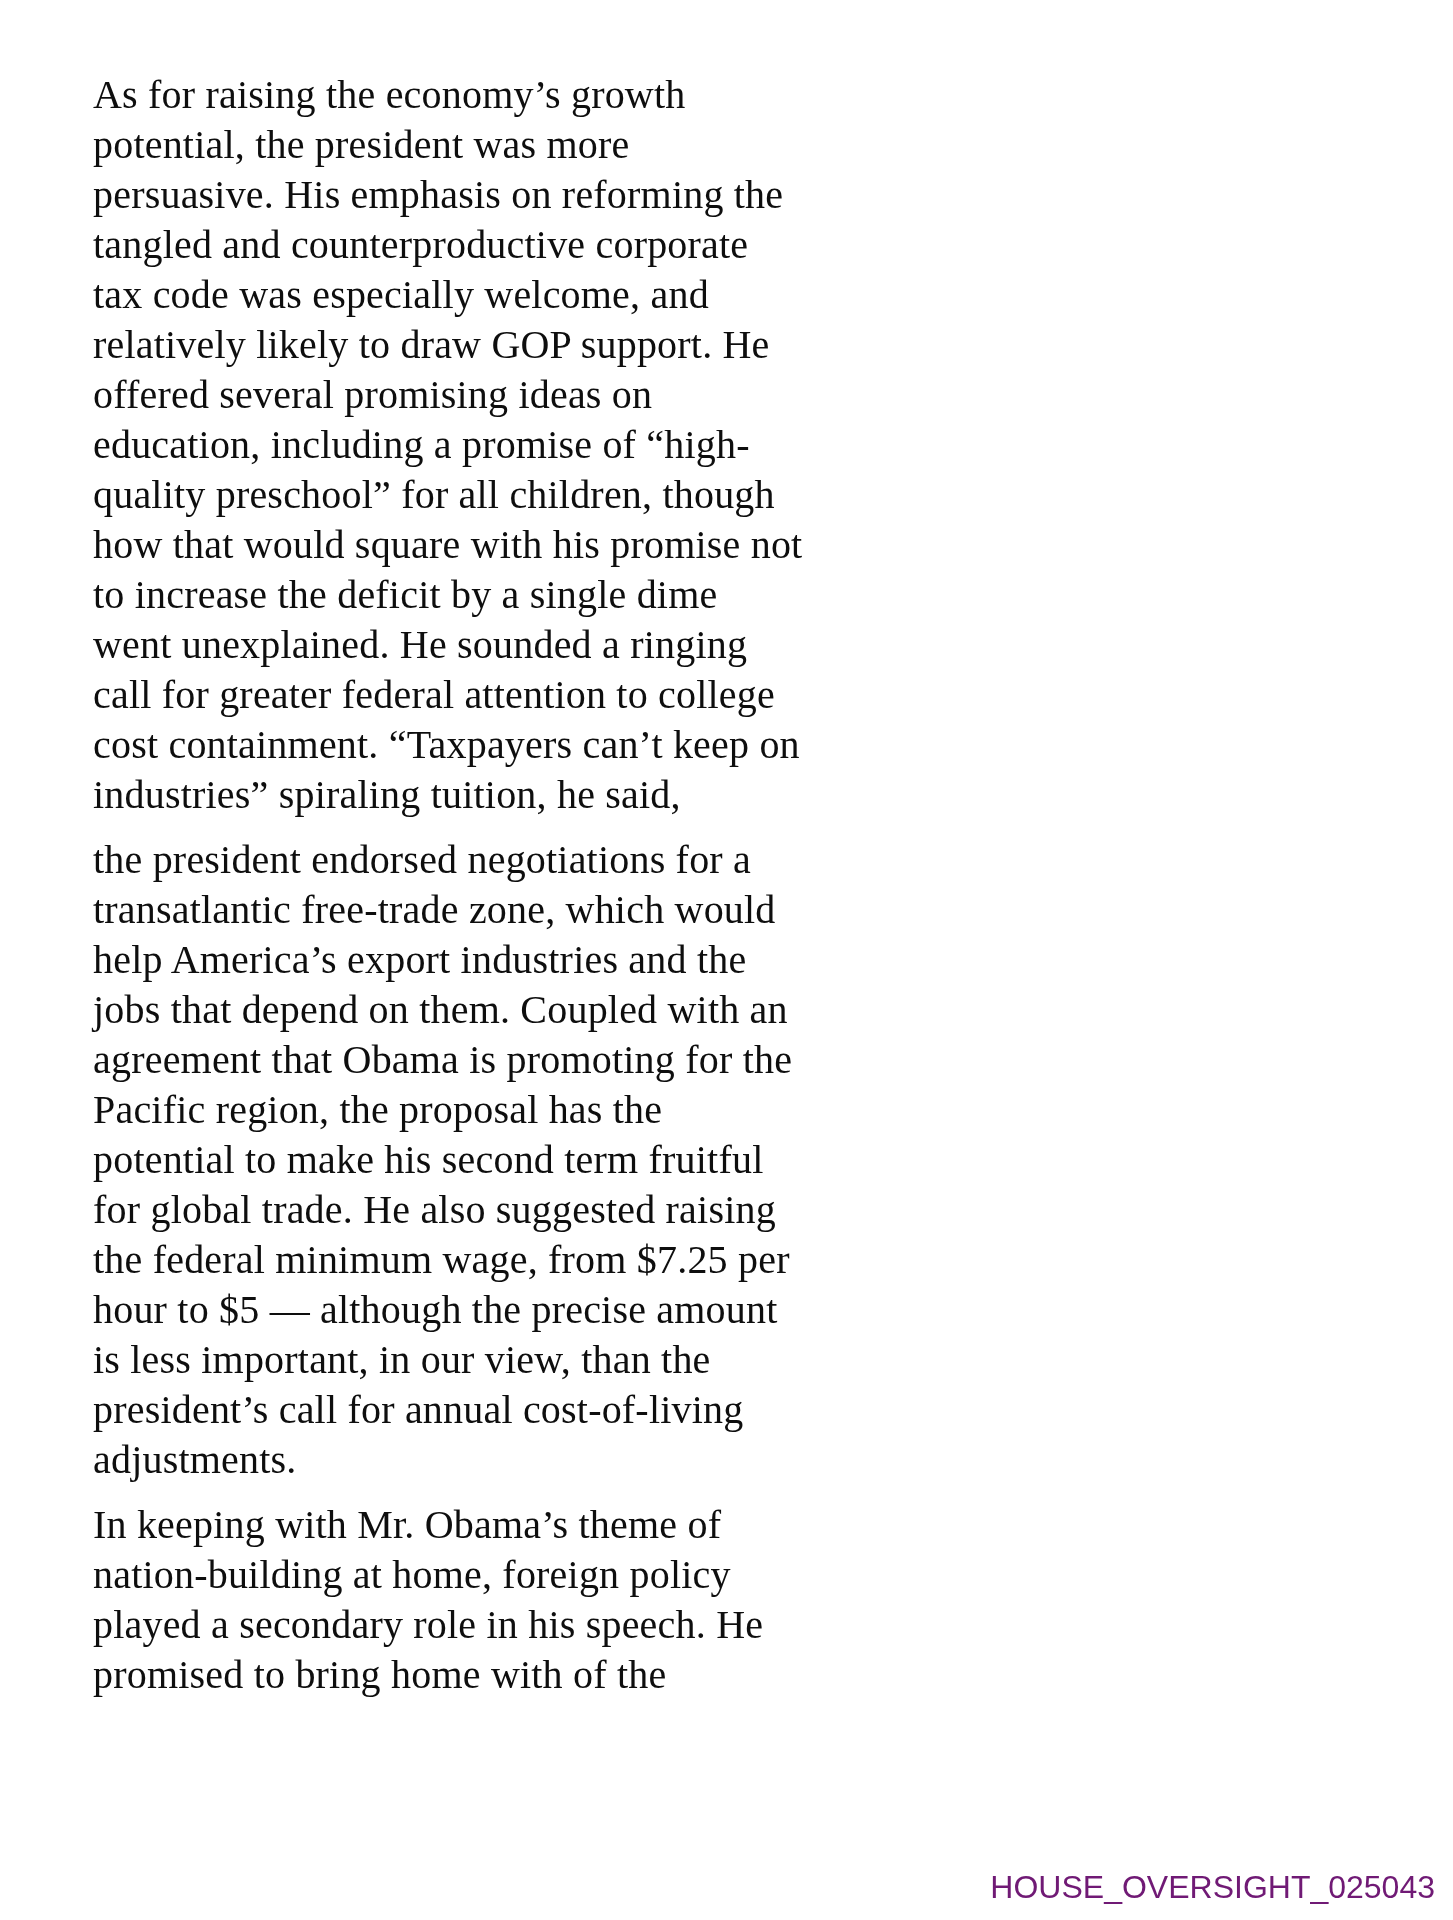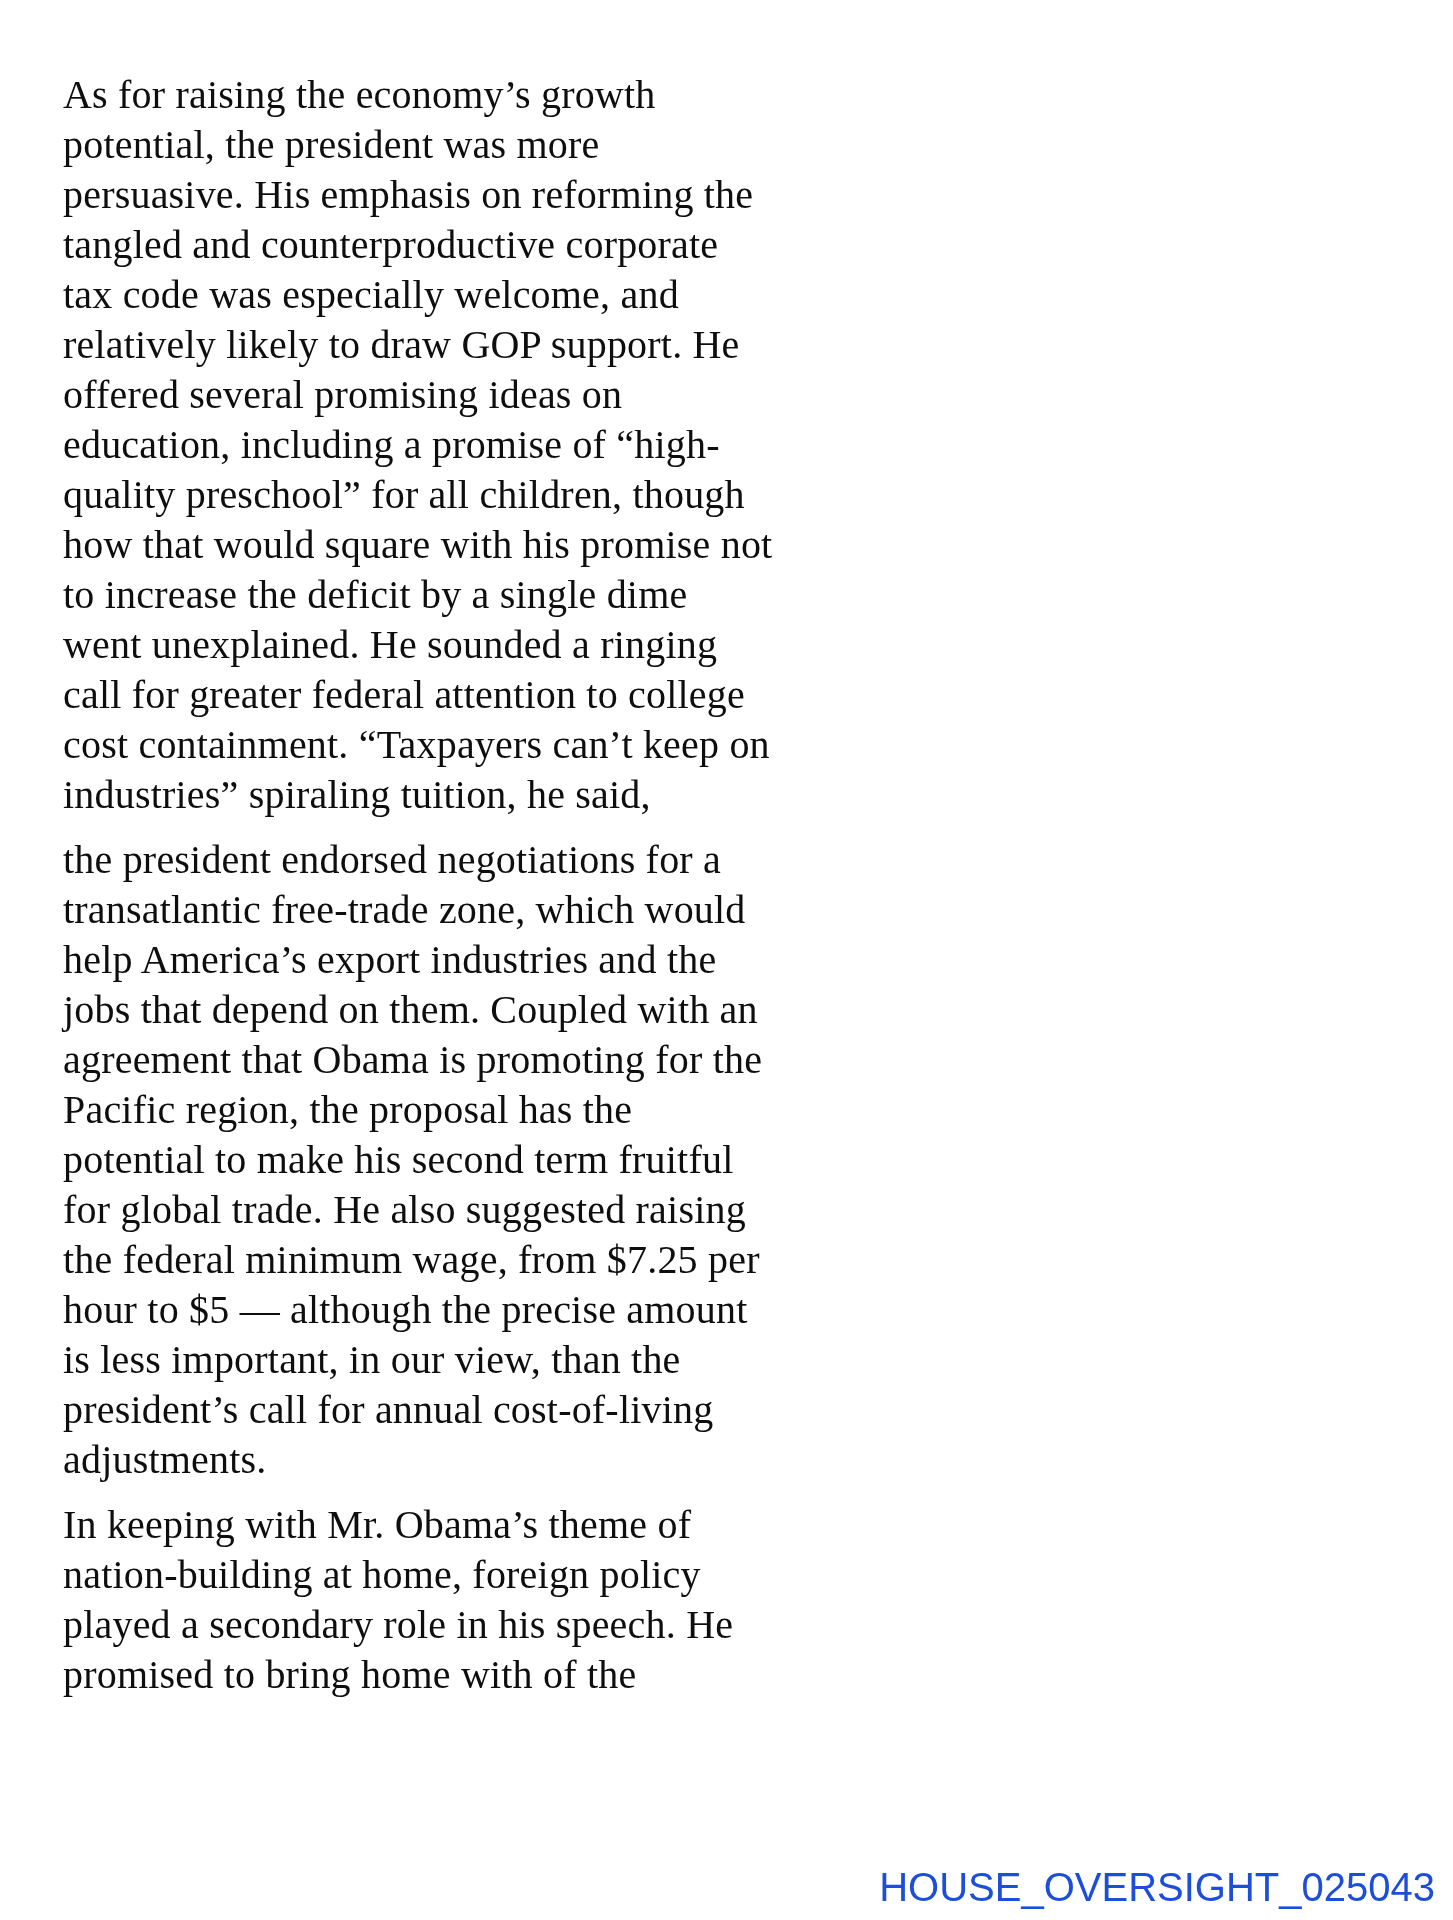--- a/index.html
+++ b/index.html
@@ -11,41 +11,41 @@
     position: relative;
     width: 1453px;
     height: 1920px;
     background: #ffffff;
     overflow: hidden;
     font-family: "Liberation Serif", serif;
     color: #0e0e0e;
   }
   .text-column {
     position: absolute;
-    left: 63px;
+    left: 93px;
     top: 70px;
     width: 650px;
   }
   .paragraph {
     margin: 0 0 15px 0;
   }
   .line {
     font-size: 40px;
     line-height: 50px;
     white-space: nowrap;
     letter-spacing: 0.2px;
   }
   .bates-footer {
     position: absolute;
     right: 18px;
     top: 1869px;
     font-family: "Liberation Sans", sans-serif;
-    font-size: 40px;
+    font-size: 32px;
     line-height: 36px;
-    color: #1d4ed8;
+    color: #701a75;
     white-space: nowrap;
   }
 </style>
 </head>
 <body>
 
 <div class="page">
 
   <div class="text-column">
 

